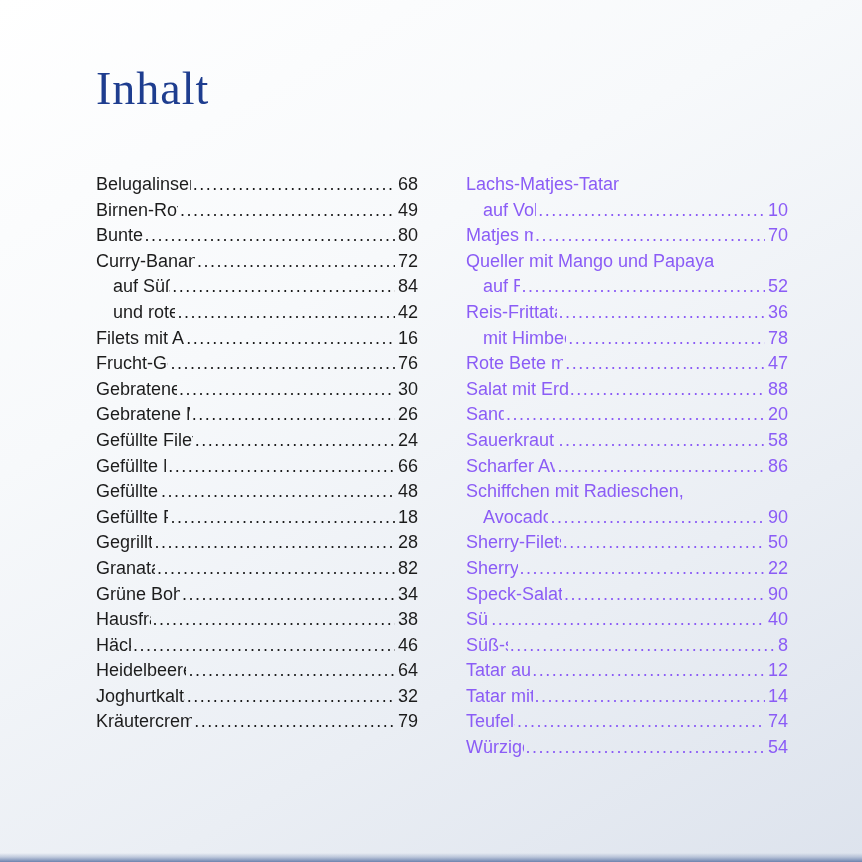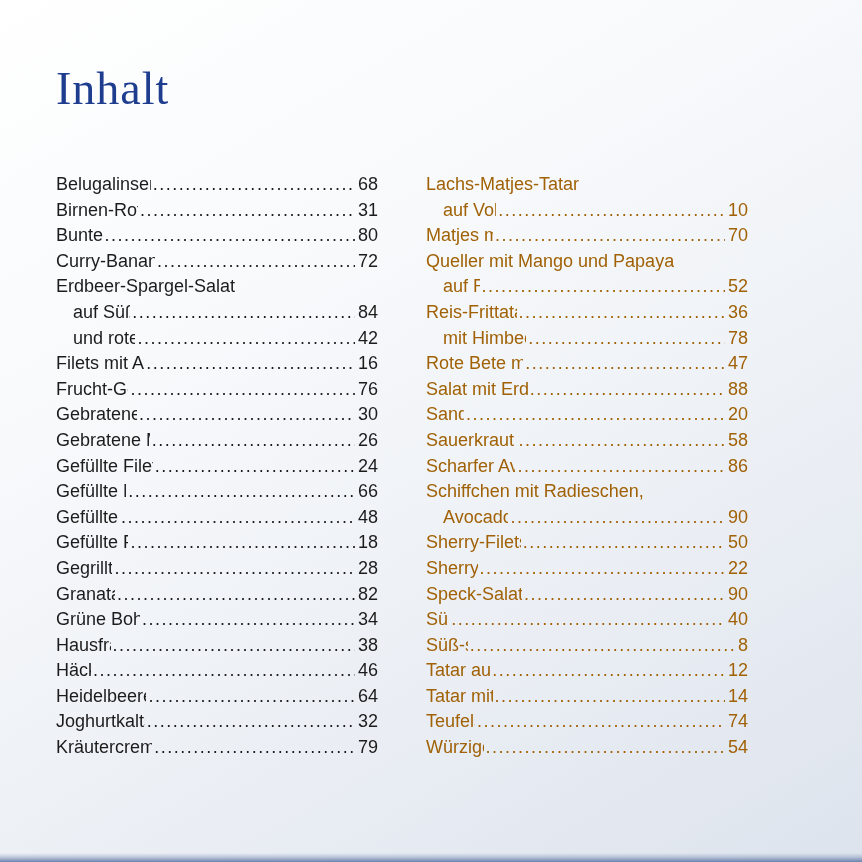--- a/index.html
+++ b/index.html
@@ -6,21 +6,21 @@
   html, body { width: 862px; height: 862px; }
   body {
     font-family: "Liberation Sans", sans-serif;
     background: linear-gradient(150deg, #ffffff 0%, #f7f9fb 35%, #eaeef4 70%, #dde3ed 100%);
     position: relative;
     overflow: hidden;
   }
   .page {
     position: absolute;
     inset: 0;
-    padding: 62px 89px 0 56px;
+    padding: 62px 89px 0 96px;
   }
   .title {
     font-family: "Liberation Serif", "DejaVu Serif", serif;
     font-size: 46px;
     font-weight: 400;
     color: #1e3d8f;
     letter-spacing: 1px;
     line-height: 53px;
   }
   .columns {
@@ -64,35 +64,32 @@
   <div class="columns">
     <div class="col" style="color: rgb(28, 28, 28);">
         <div class="entry-row">
           <span class="entry-title">Belugalinsen auf Apfelscheiben</span>
           <span class="leader"></span>
           <span class="page-num">68</span>
         </div>
         <div class="entry-row">
           <span class="entry-title">Birnen-Rote-Bete-Ragout</span>
           <span class="leader"></span>
-          <span class="page-num">31</span>
+          <span class="page-num">49</span>
         </div>
         <div class="entry-row">
           <span class="entry-title">Bunter Salat</span>
           <span class="leader"></span>
           <span class="page-num">80</span>
         </div>
         <div class="entry-row">
           <span class="entry-title">Curry-Bananen-Sauce mit Matjes</span>
           <span class="leader"></span>
           <span class="page-num">72</span>
         </div>
-        <div class="entry-row">
-          <span class="entry-title">Erdbeer-Spargel-Salat</span>
-        </div>
         <div class="entry-row indented">
           <span class="entry-title">auf Süßkartoffeln</span>
           <span class="leader"></span>
           <span class="page-num">84</span>
         </div>
         <div class="entry-row indented">
           <span class="entry-title">und roten Zwiebeln</span>
           <span class="leader"></span>
           <span class="page-num">42</span>
         </div>
@@ -170,21 +167,21 @@
           <span class="entry-title">Joghurtkaltschale mit Matjes</span>
           <span class="leader"></span>
           <span class="page-num">32</span>
         </div>
         <div class="entry-row">
           <span class="entry-title">Kräutercreme und Bratkartoffeln</span>
           <span class="leader"></span>
           <span class="page-num">79</span>
         </div>
       </div>
-    <div class="col" style="color: #a16207;">
+    <div class="col" style="color: #8b5cf6;">
         <div class="entry-row">
           <span class="entry-title">Lachs-Matjes-Tatar</span>
         </div>
         <div class="entry-row indented">
           <span class="entry-title">auf Vollkornbrot</span>
           <span class="leader"></span>
           <span class="page-num">10</span>
         </div>
         <div class="entry-row">
           <span class="entry-title">Matjes mit Gemüse</span>

